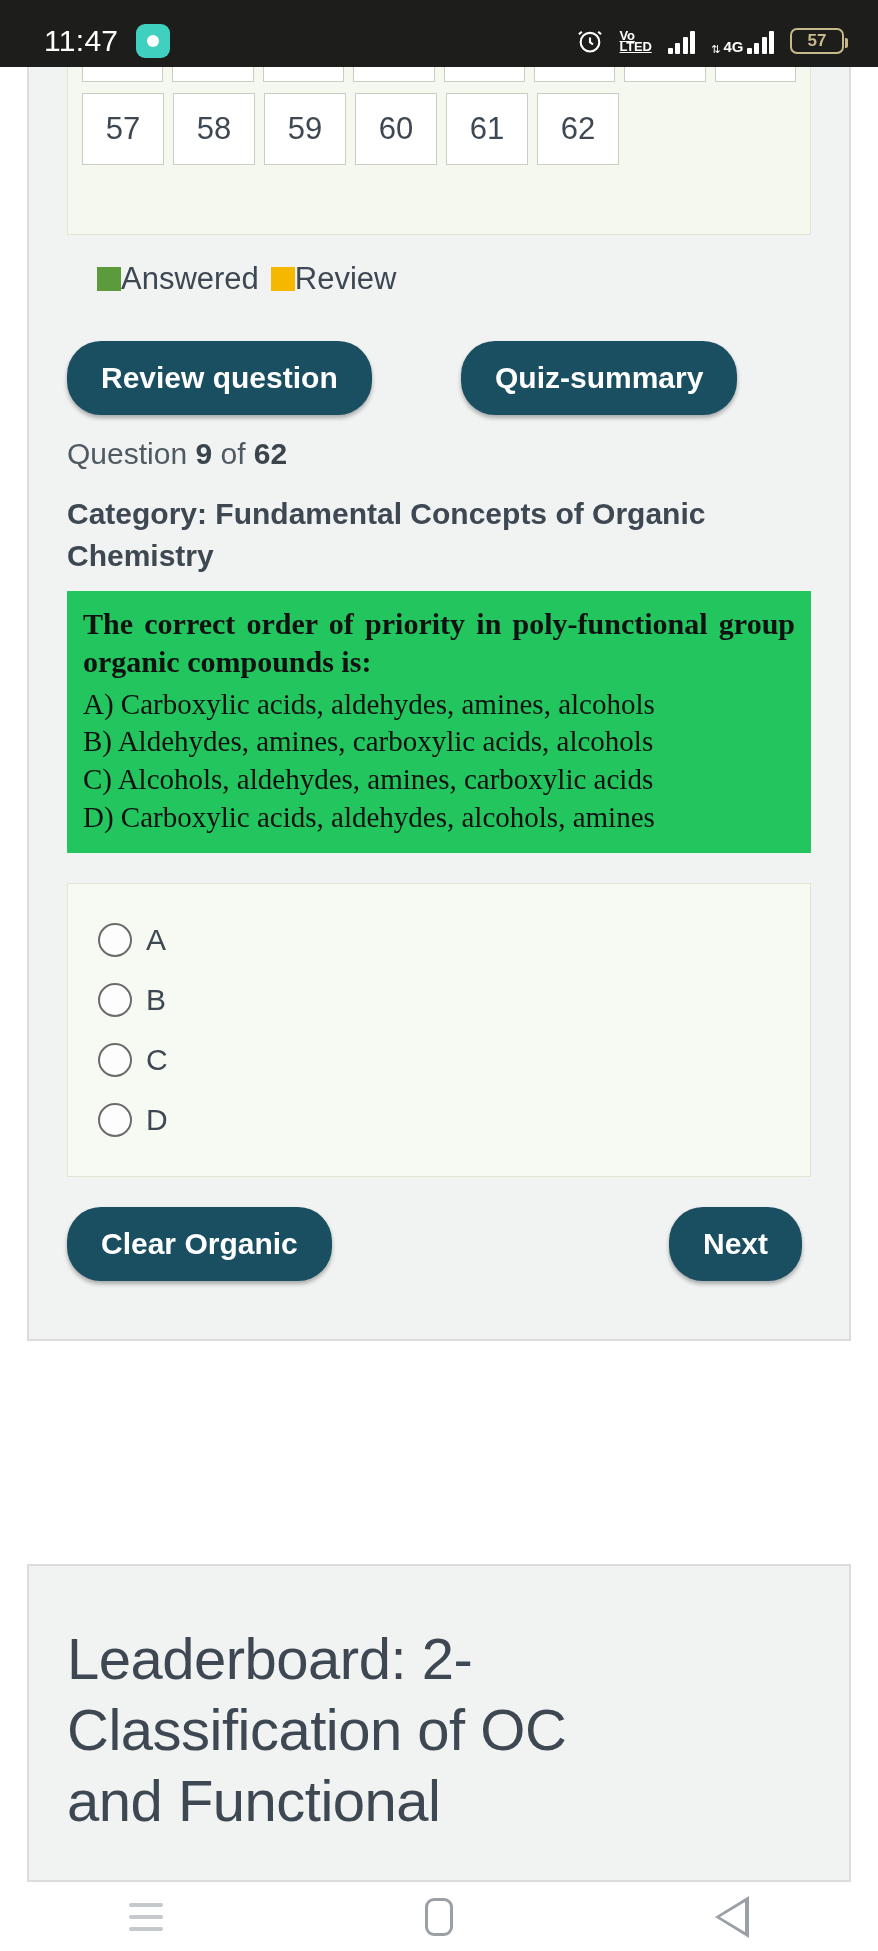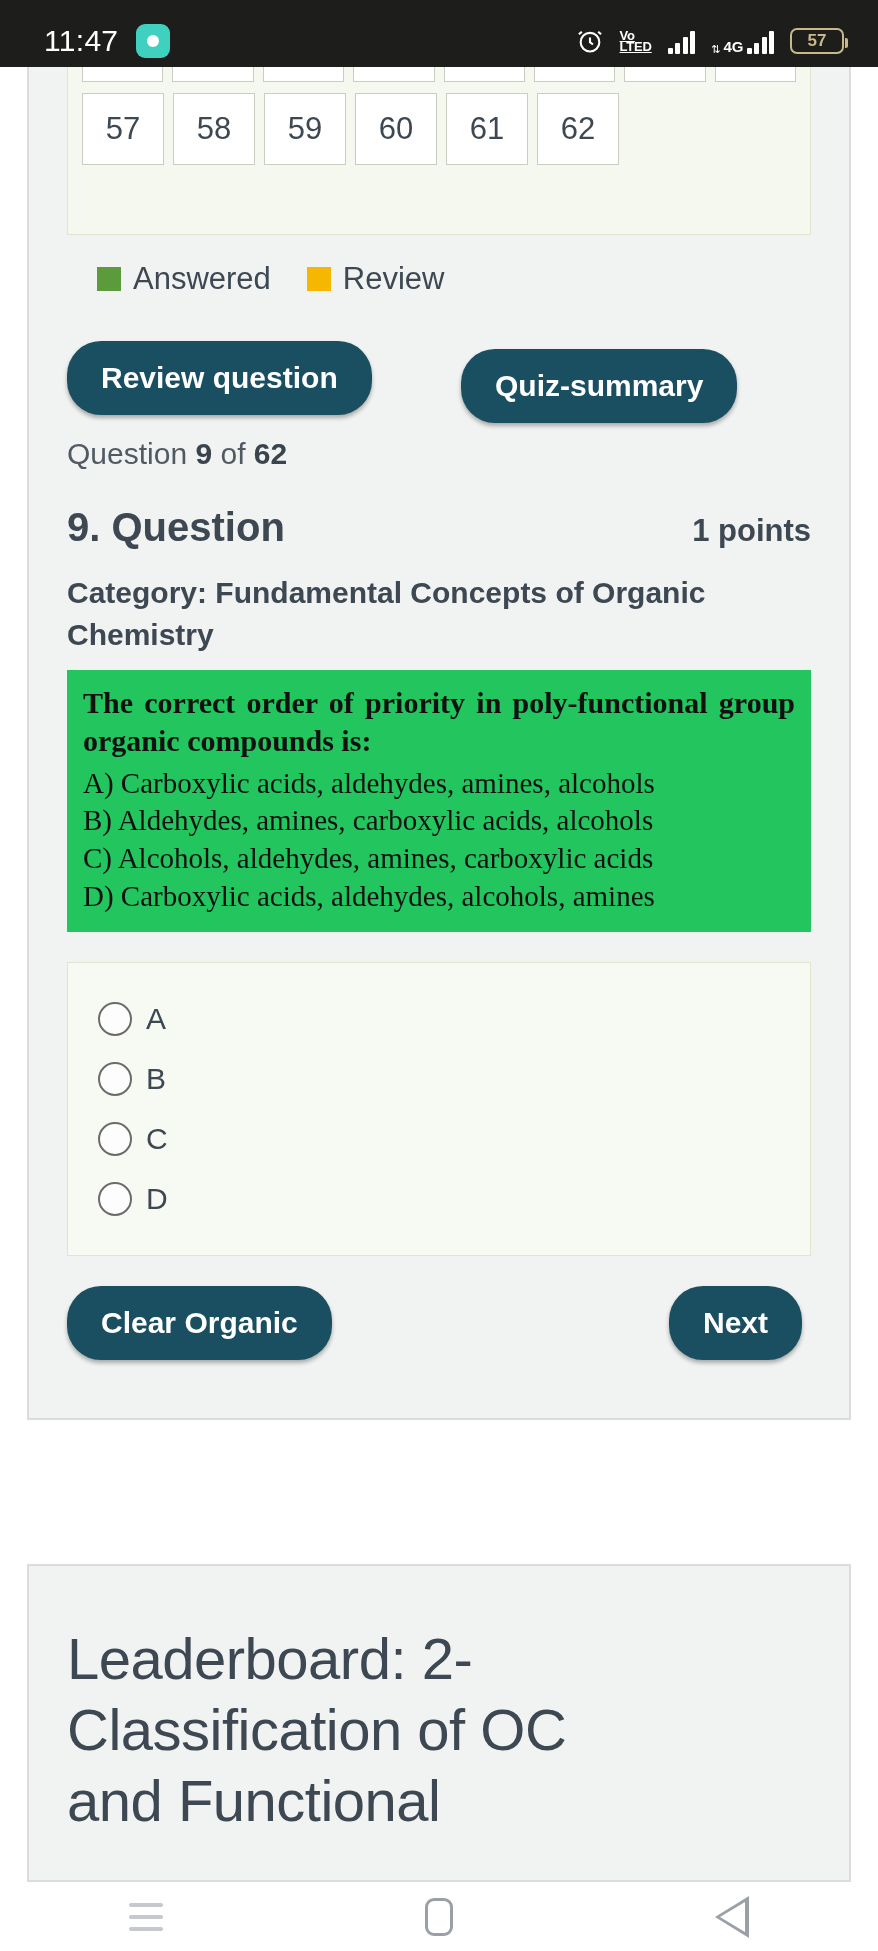--- a/index.html
+++ b/index.html
@@ -125,21 +125,21 @@
     font-size: 31px;
     color: #3d4852;
     font-family: "Liberation Sans", sans-serif;
   }
   .grid-row.clipped { margin-top: -38px; margin-bottom: 11px; }
 
   
   .legend {
     display: flex;
     align-items: center;
-    gap: 12px;
+    gap: 0;
     margin: 26px 0 0 68px;
     font-size: 31px;
     color: #3d4852;
   }
   .legend .sw { width: 24px; height: 24px; display: inline-block; }
   .legend .sw.answered { background: #5c9b3c; }
   .legend .sw.review { background: #f5b700; }
   .legend .gap { width: 12px; }
 
   
@@ -158,21 +158,21 @@
     font-weight: bold;
     font-size: 30px;
     padding: 20px 34px;
     box-shadow: 0 3px 4px rgba(0,0,0,0.30);
     cursor: pointer;
     white-space: nowrap;
   }
   .btn-quiz-summary {
     position: absolute;
     left: 432px;
-    top: 8px;
+    top: 0;
   }
 
   .qcount {
     margin: 22px 0 0 38px;
     font-size: 30px;
     color: #505a62;
   }
   .qcount b { color: #3a444c; font-weight: bold; }
 
   .qhead {
@@ -383,24 +383,20 @@
       <button class="btn btn-quiz-summary">Quiz-summary</button>
     </div>
 
     <div class="qcount">
       <span>Question</span>
       <b>9</b>
       <span>of</span>
       <b>62</b>
     </div>
 
-    <div class="qhead">
-      <div class="qtitle">9. Question</div>
-      <div class="qpoints">1 points</div>
-    </div>
 
     <div class="qcategory">Category: Fundamental Concepts of Organic Chemistry</div>
 
     <div class="qimage">
       <div class="stem">The correct order of priority in poly-functional group organic compounds is:</div>
       <div class="opt">A) Carboxylic acids, aldehydes, amines, alcohols</div>
       <div class="opt">B) Aldehydes, amines, carboxylic acids, alcohols</div>
       <div class="opt">C) Alcohols, aldehydes, amines, carboxylic acids</div>
       <div class="opt">D) Carboxylic acids, aldehydes, alcohols, amines</div>
     </div>

